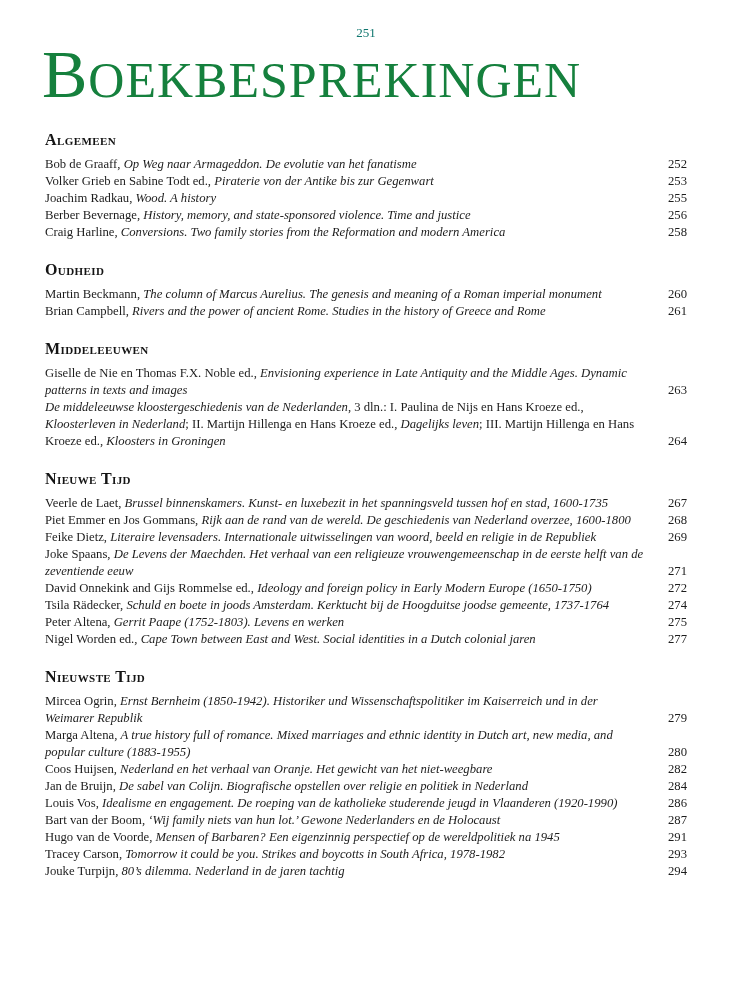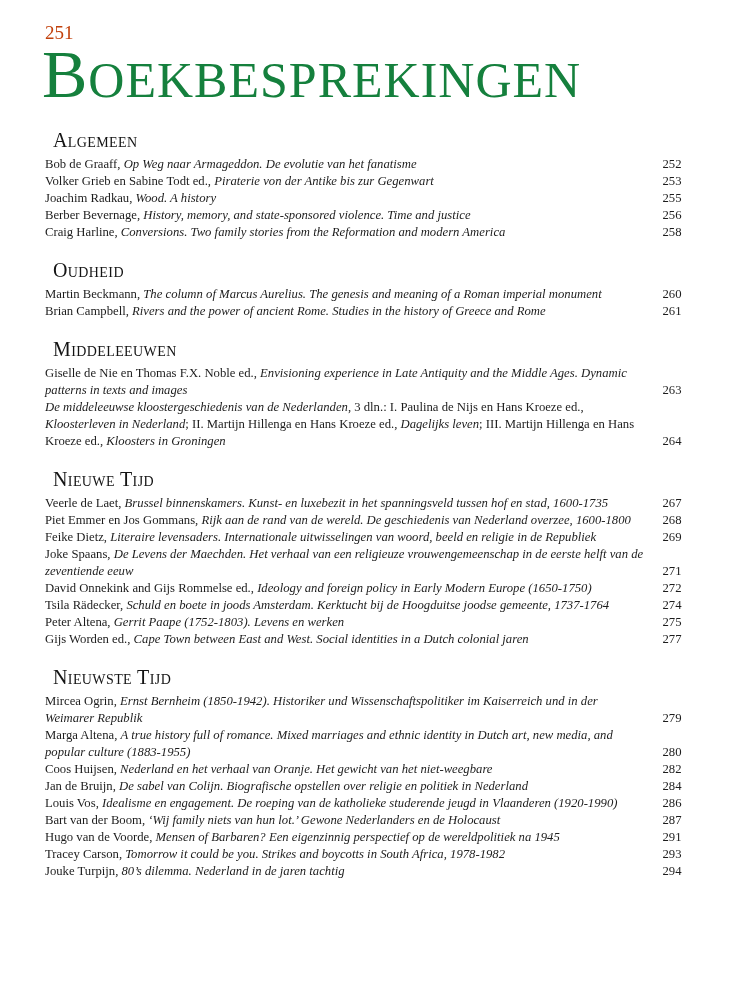--- a/index.html
+++ b/index.html
@@ -12,66 +12,66 @@
     box-sizing: border-box;
     width: 732px;
     height: 996px;
     background: #ffffff;
     padding: 24px 45px 0 45px;
     font-family: "Liberation Serif", "DejaVu Serif", serif;
     color: #1c1c1c;
     overflow: hidden;
   }
   .page-number {
-    text-align: left;
-    font-size: 19px;
+    text-align: center;
+    font-size: 13px;
     line-height: 17px;
-    color: #c2410c;
+    color: #0f766e;
   }
   h1.main-title {
     margin: 2px 0 0 -3px;
     font-weight: 400;
     font-size: 50px;
     line-height: 62px;
     letter-spacing: 1px;
     color: #15803d;
     text-transform: uppercase;
     white-space: nowrap;
   }
   h1.main-title::first-letter {
     font-size: 68px;
   }
   .section {
     margin-top: 19px;
   }
   .section-heading {
-    margin: 0 0 6px 8px;
-    font-size: 20px;
+    margin: 0 0 6px 0;
+    font-size: 16px;
     line-height: 20px;
     font-variant: small-caps;
-    font-weight: 400;
+    font-weight: 700;
     letter-spacing: 0.4px;
     color: #141414;
   }
   .entry {
     display: flex;
     align-items: flex-end;
     font-size: 12.7px;
     line-height: 17px;
   }
   .entry-text {
     flex: 1 1 auto;
     padding-right: 10px;
   }
   .entry-text i {
     font-style: italic;
   }
   .entry-page {
     flex: 0 0 30px;
-    text-align: center;
+    text-align: right;
     white-space: nowrap;
   }
 </style>
 </head>
 <body>
 
 <div class="page">
   <div class="page-number">251</div>
   <h1 class="main-title">Boekbesprekingen</h1>
   <div id="sections">
@@ -144,21 +144,21 @@
         </div>
         <div class="entry">
           <div class="entry-text"><span>Tsila Rädecker, </span><i>Schuld en boete in joods Amsterdam. Kerktucht bij de Hoogduitse joodse gemeente, 1737-1764</i></div>
           <div class="entry-page">274</div>
         </div>
         <div class="entry">
           <div class="entry-text"><span>Peter Altena, </span><i>Gerrit Paape (1752-1803). Levens en werken</i></div>
           <div class="entry-page">275</div>
         </div>
         <div class="entry">
-          <div class="entry-text"><span>Gijs Worden ed., </span><i>Cape Town between East and West. Social identities in a Dutch colonial jaren</i></div>
+          <div class="entry-text"><span>Nigel Worden ed., </span><i>Cape Town between East and West. Social identities in a Dutch colonial jaren</i></div>
           <div class="entry-page">277</div>
         </div>
       </section>
       <section class="section">
         <h2 class="section-heading">Nieuwste Tijd</h2>
         <div class="entry">
           <div class="entry-text"><span>Mircea Ogrin, </span><i>Ernst Bernheim (1850-1942). Historiker und Wissenschaftspolitiker im Kaiserreich und in der Weimarer Republik</i></div>
           <div class="entry-page">279</div>
         </div>
         <div class="entry">

